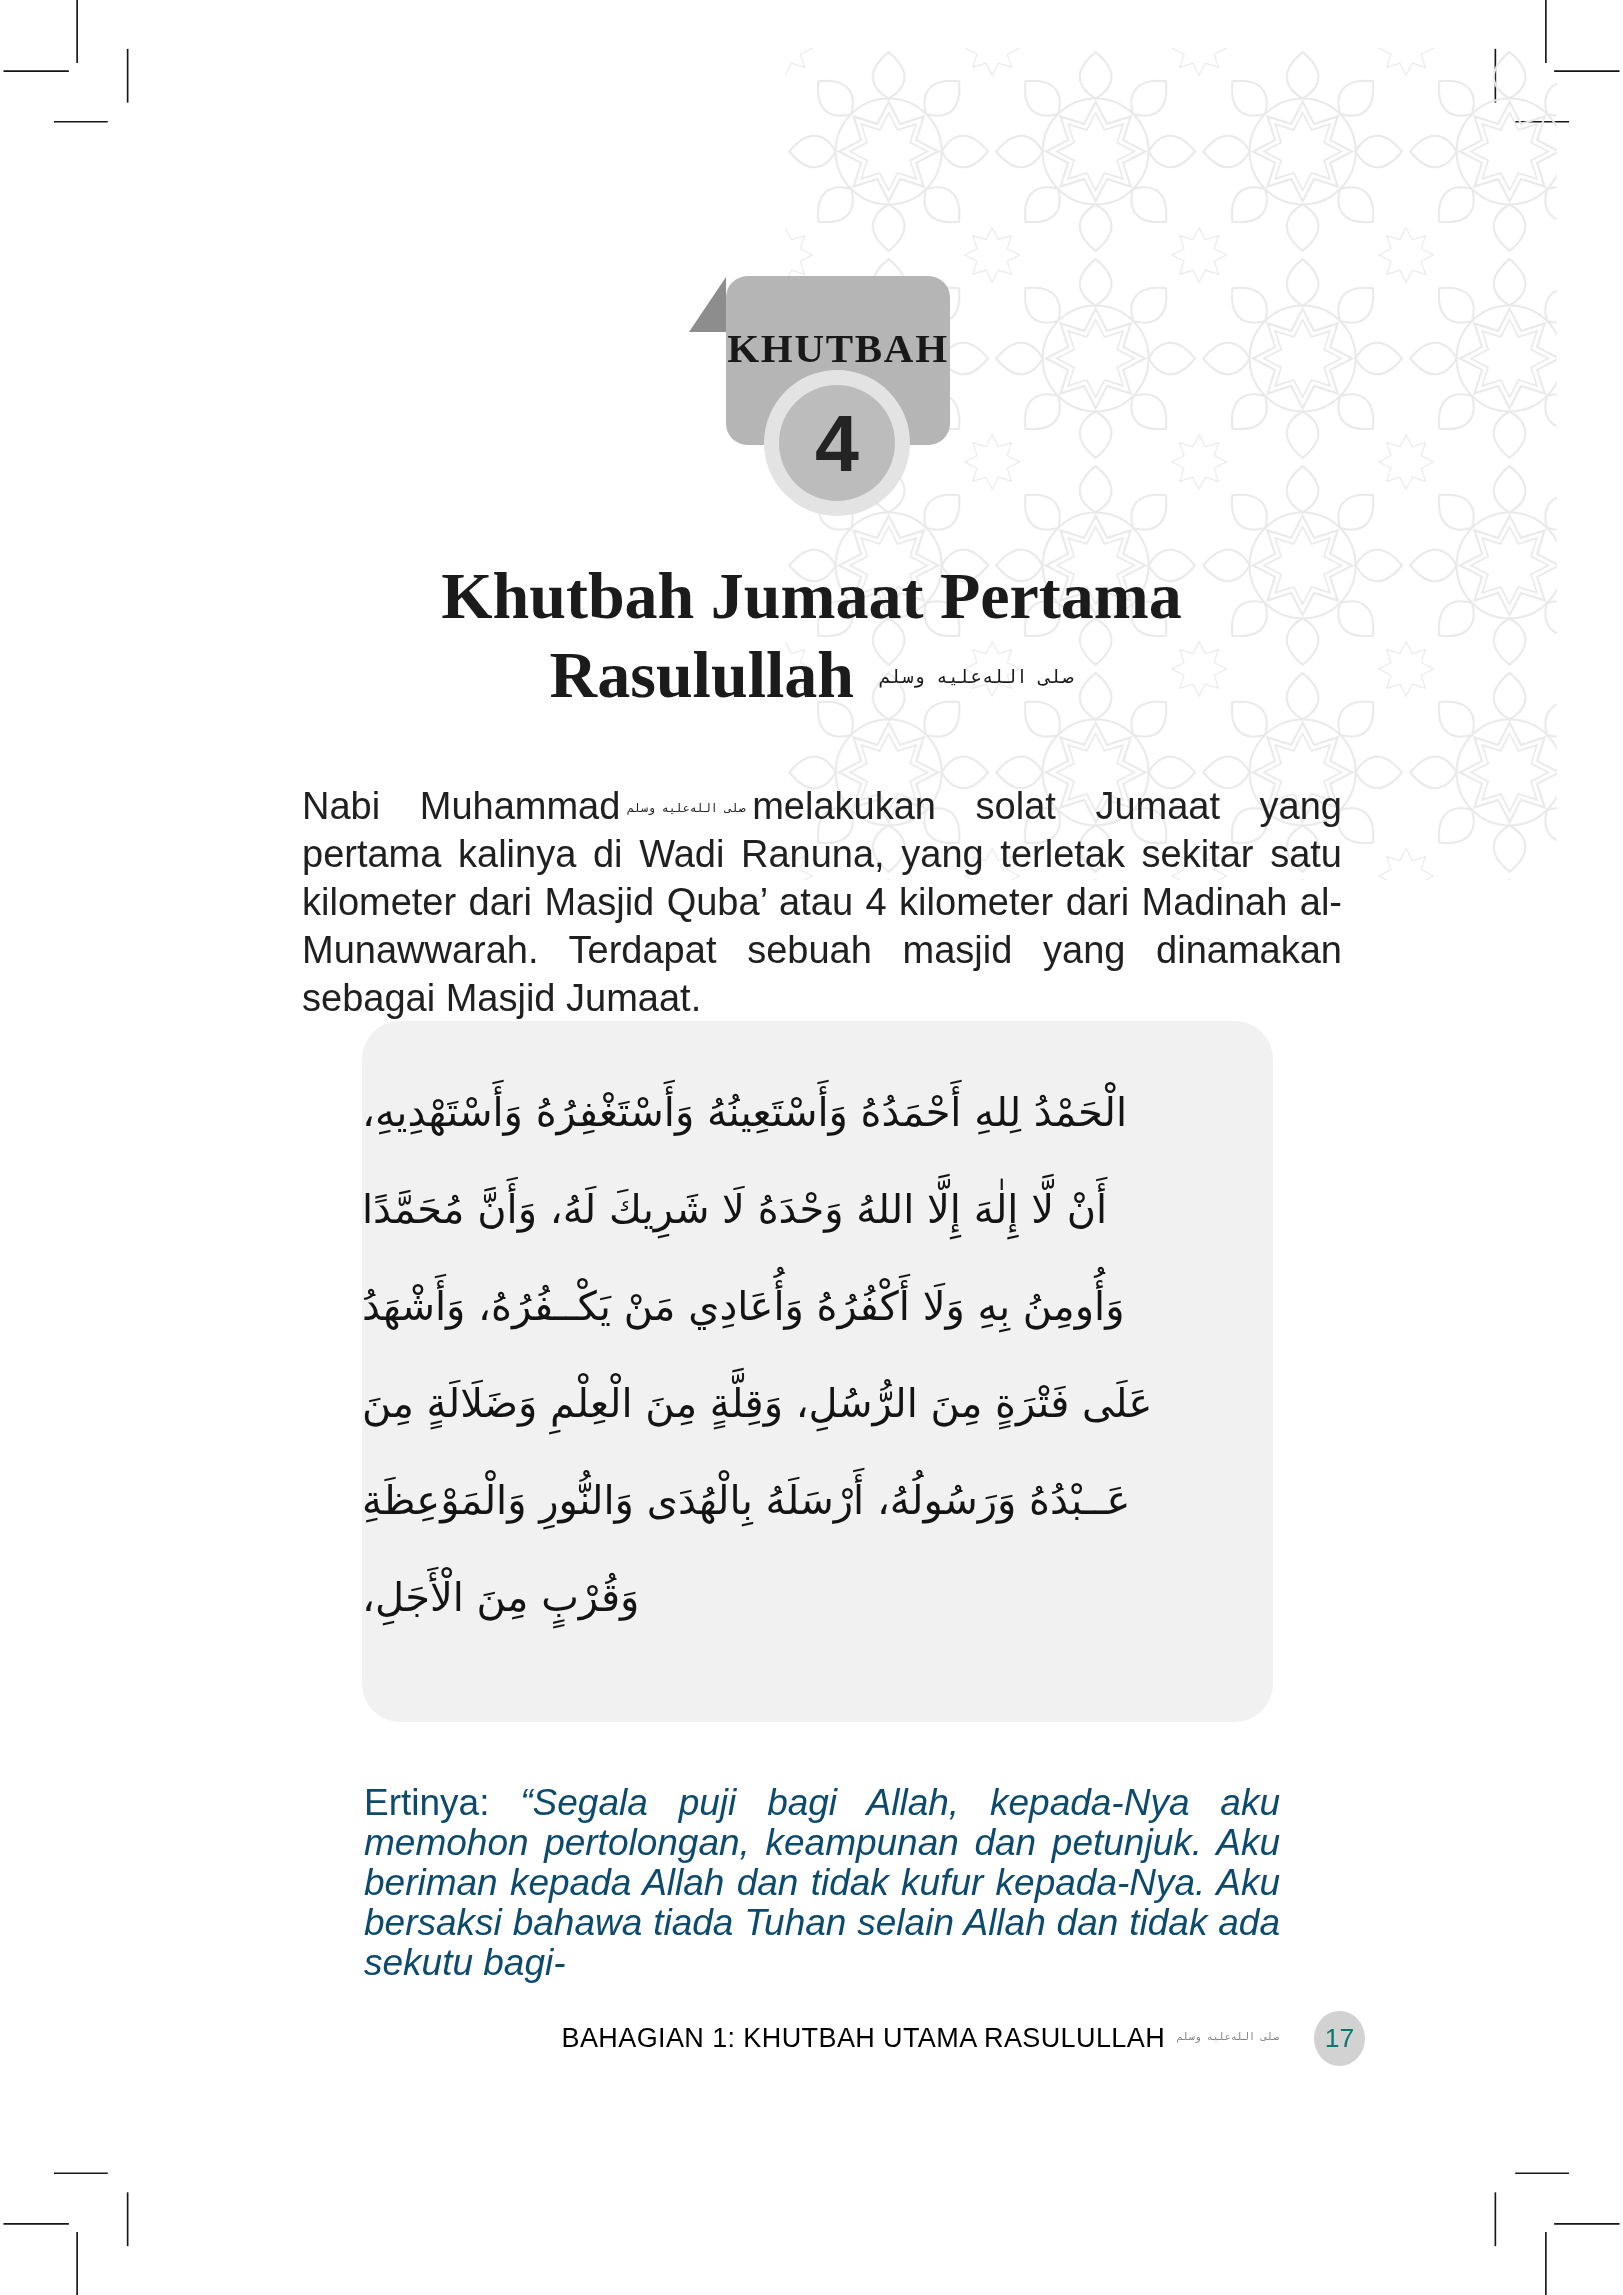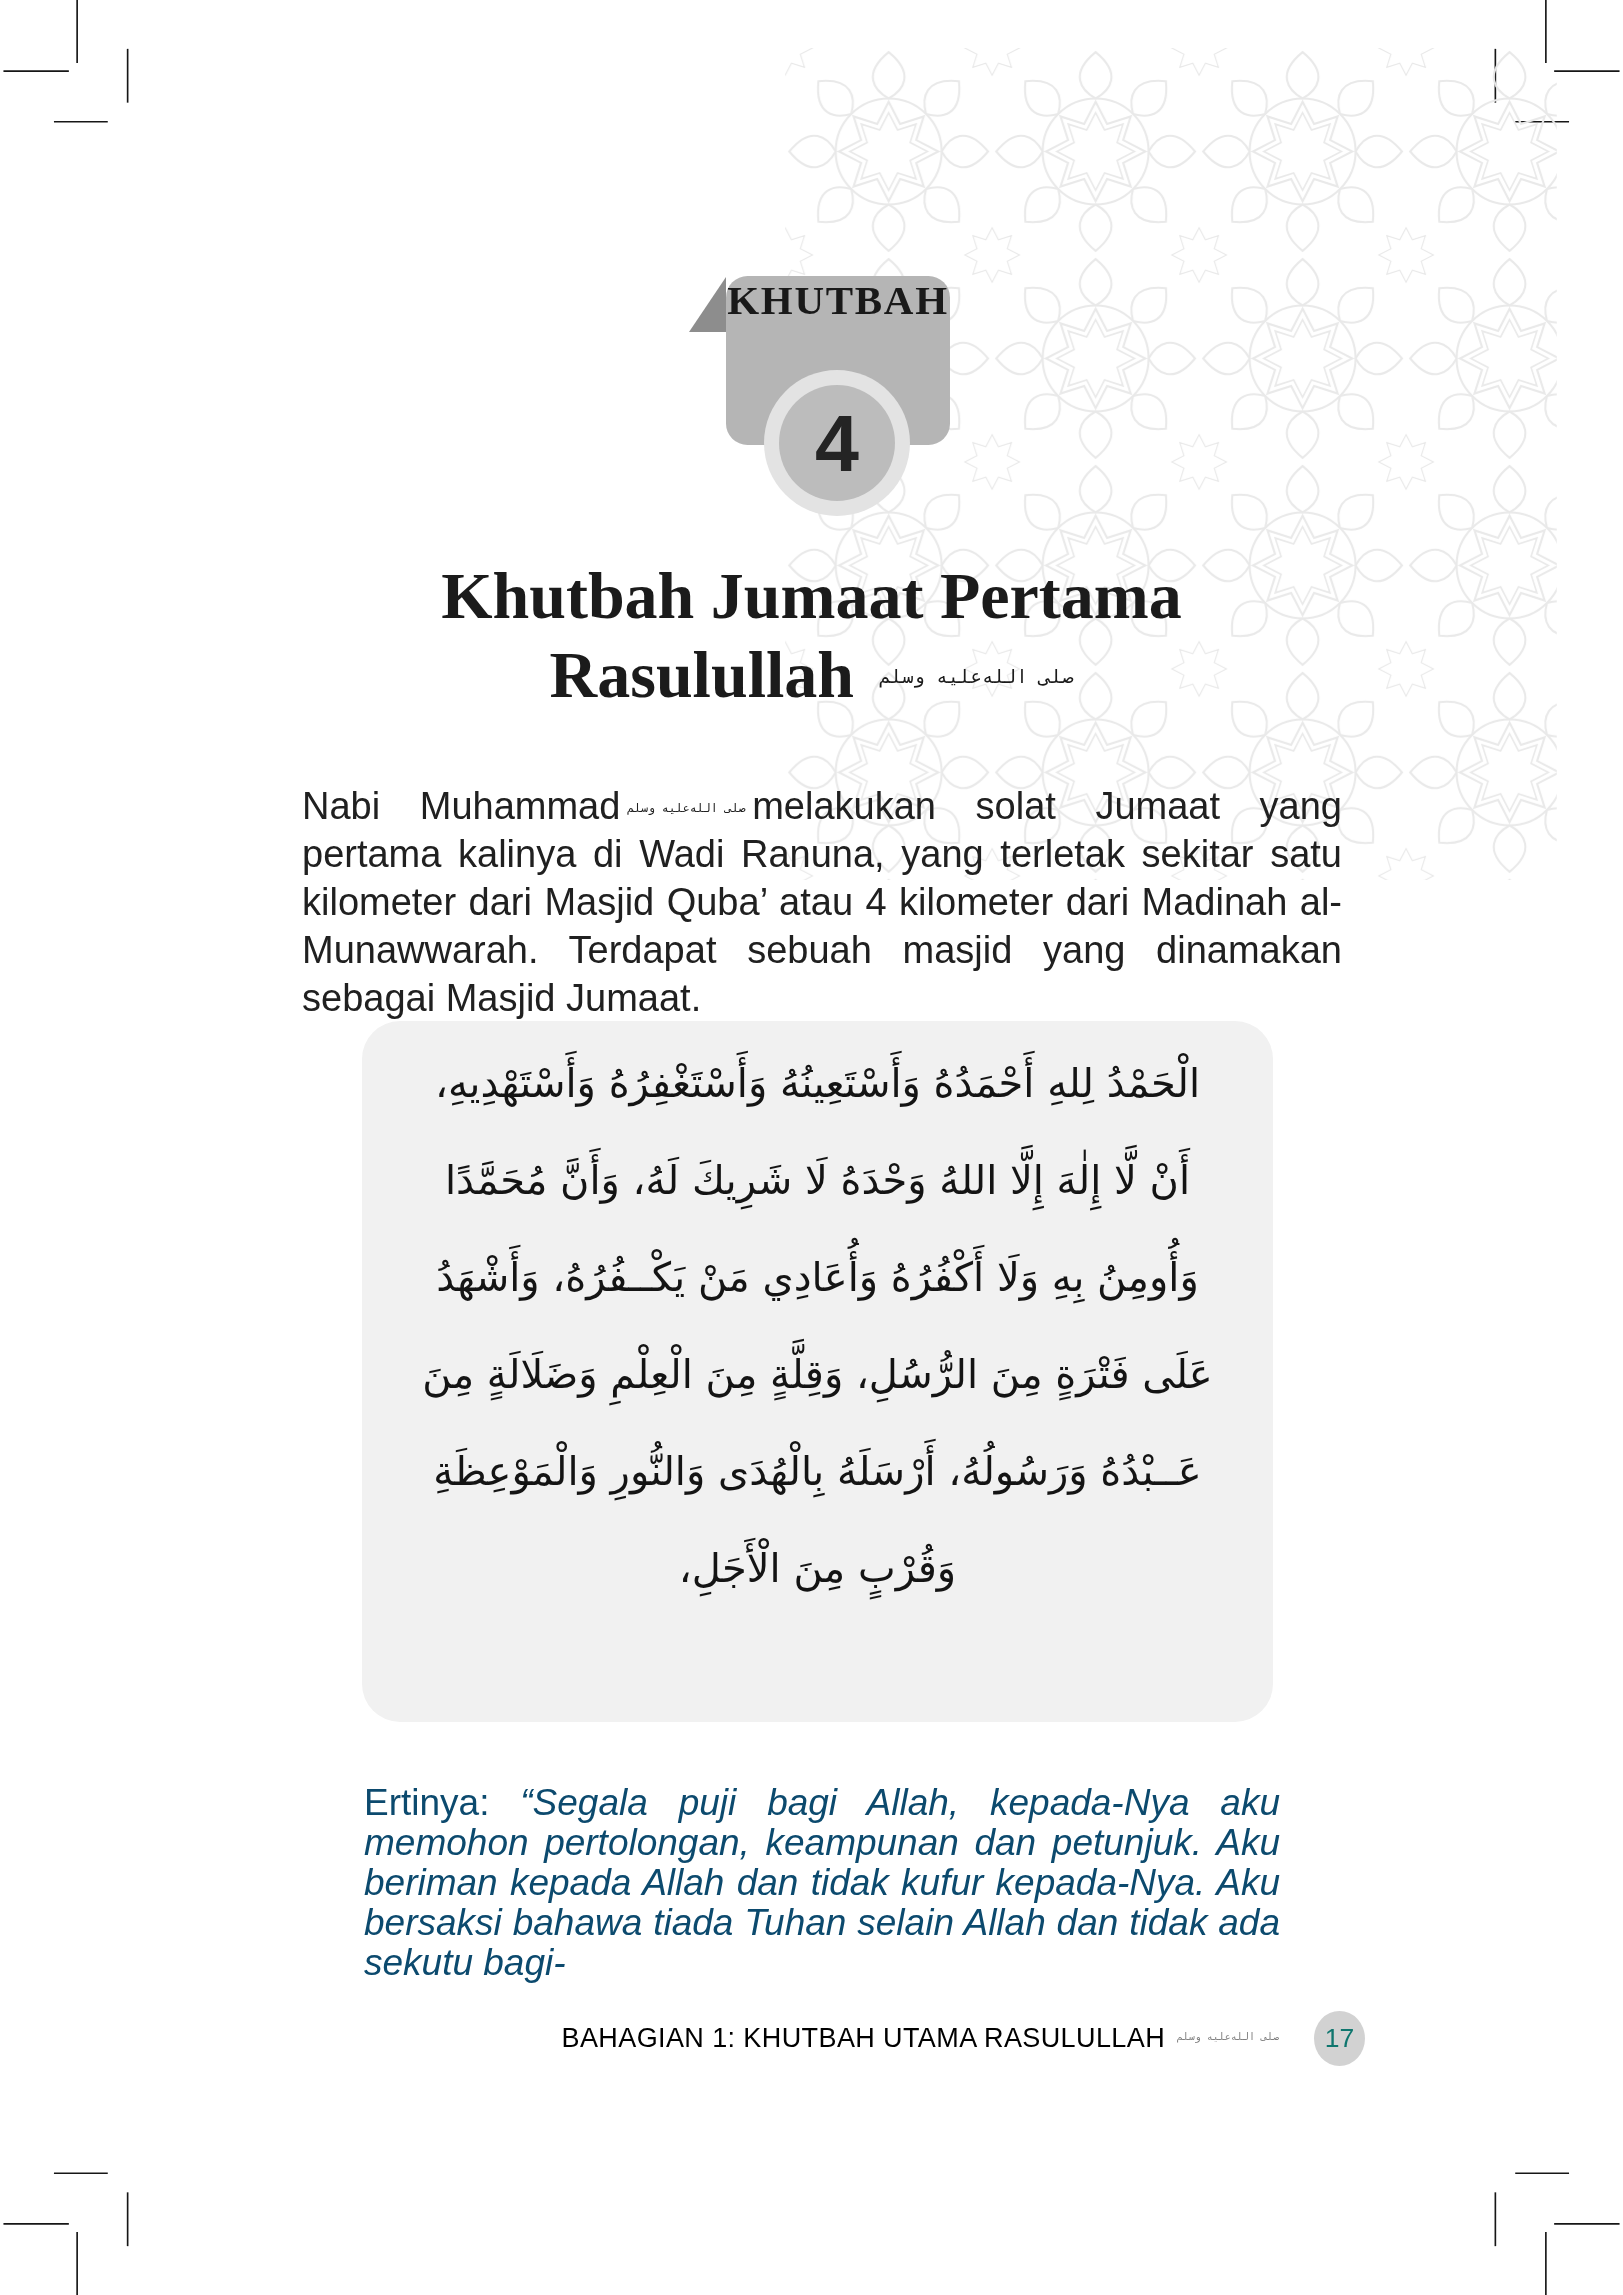--- a/index.html
+++ b/index.html
@@ -17,21 +17,21 @@
   
   .badge-fold{
     position:absolute;left:689px;top:277px;width:37px;height:55px;background:#8d8d8d;
     -webkit-clip-path:polygon(100% 0,100% 100%,0 100%);clip-path:polygon(100% 0,100% 100%,0 100%);
   }
   .badge-rect{
     position:absolute;left:726px;top:276px;width:224px;height:169px;
     background:#b5b5b5;border-radius:21.5px;
   }
   .badge-label{
-    text-align:center;font-family:"Liberation Serif",serif;
+    margin-top:48px;text-align:center;font-family:"Liberation Serif",serif;
     font-weight:bold;font-size:41px;letter-spacing:1.7px;color:#191919;
   }
   .badge-ring{
     position:absolute;left:764px;top:370px;width:146px;height:146px;border-radius:50%;
     background:#e3e3e3;display:flex;align-items:center;justify-content:center;
   }
   .badge-circle{
     width:116px;height:116px;border-radius:50%;background:#bcbcbc;
     display:flex;align-items:center;justify-content:center;
   }
@@ -58,22 +58,22 @@
     position:absolute;left:302px;top:744px;width:1040px;
     font-size:38px;line-height:48px;color:#202020;text-align:justify;
   }
 
   
   .arabic-box{
     position:absolute;left:362px;top:1021px;width:911px;height:701px;
     background:#f1f1f1;border-radius:38px;
   }
   .arabic-text{
-    direction:rtl;text-align:center;font-family:"DejaVu Sans",sans-serif;
-    font-size:40px;line-height:97px;color:#141414;padding-top:14px;
+    direction:rtl;text-align:left;font-family:"DejaVu Sans",sans-serif;
+    font-size:40px;line-height:97px;color:#141414;padding-top:43px;
   }
   .arabic-line{white-space:nowrap;}
 
   
   .translation{
     position:absolute;left:364px;top:1746px;width:916px;
     font-size:37px;line-height:40px;color:#0c4a6e;text-align:justify;
   }
   .translation .quote{font-style:italic;}
 

